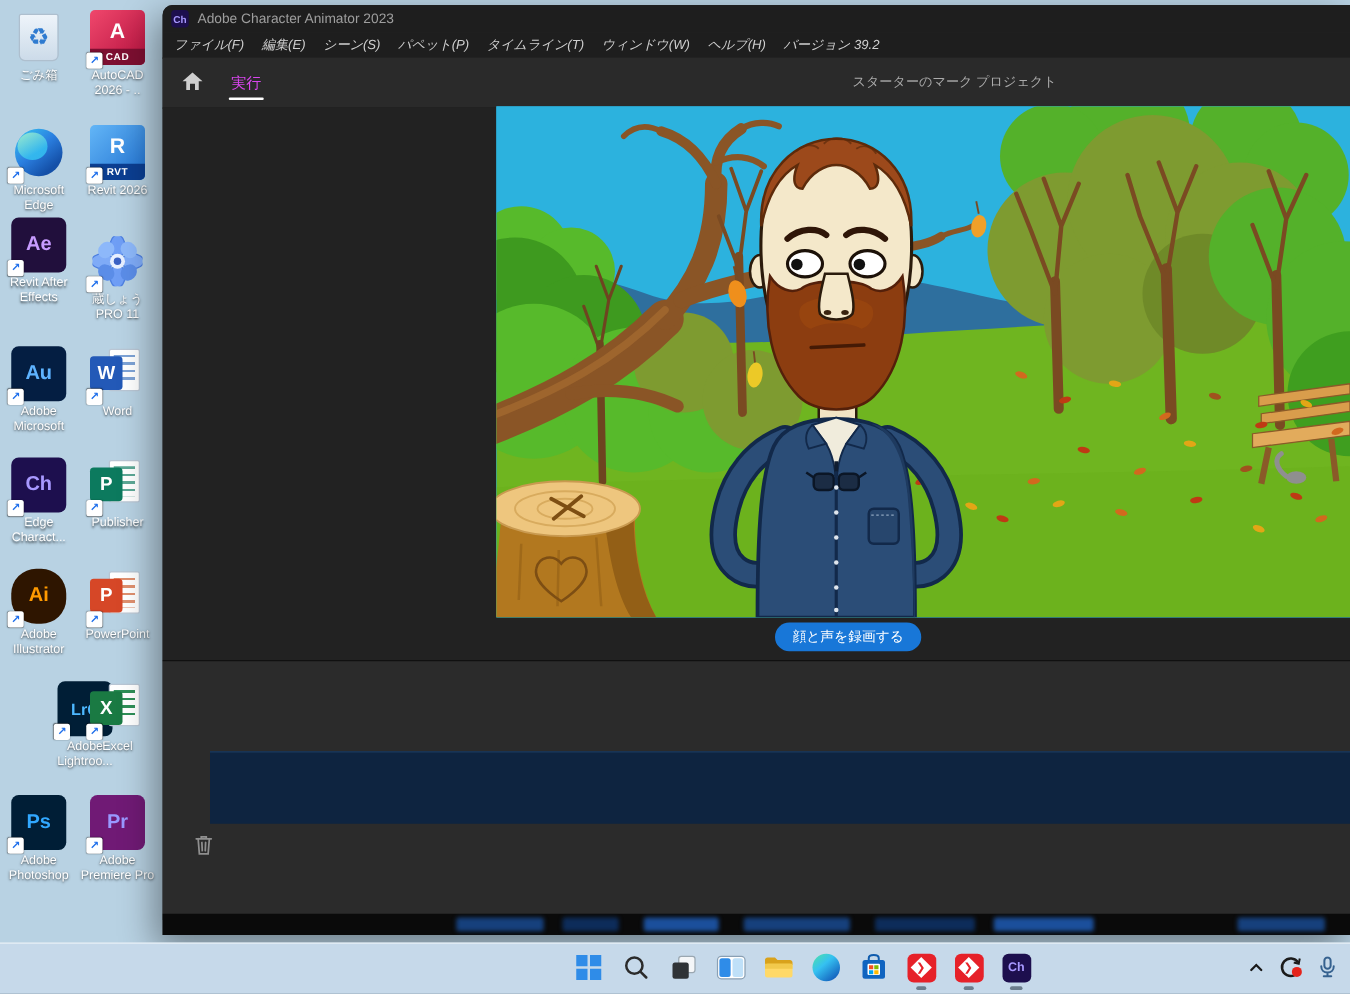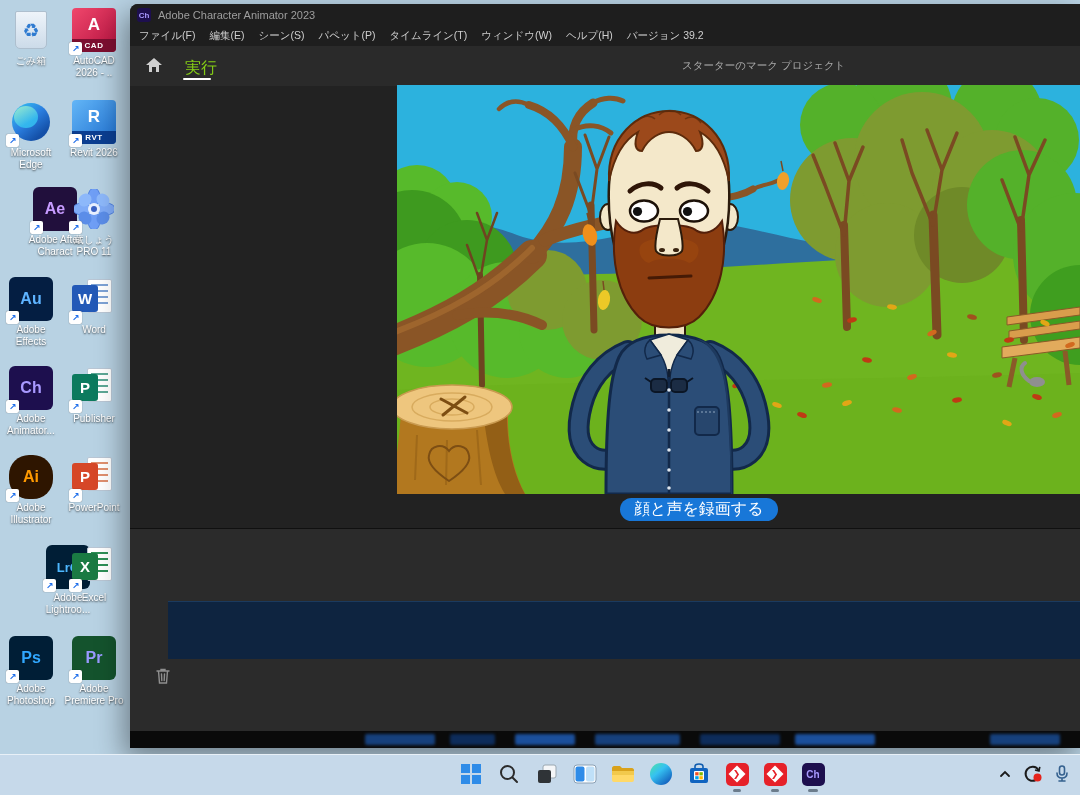--- a/index.html
+++ b/index.html
@@ -14,21 +14,21 @@
           text-shadow:0 1px 2px rgba(0,0,0,.75);max-width:62px;}
   .sc{position:absolute;left:-3px;bottom:-3px;width:13px;height:13px;background:#fff;border-radius:2px;
       display:flex;align-items:center;justify-content:center;font-size:9px;color:#1f6feb;font-weight:700;
       box-shadow:0 0 1px rgba(0,0,0,.6);}
   .t-ae{background:#210f3c;color:#c79bff;font-size:16px;}
   .t-au{background:#041e42;color:#5eb3ff;font-size:16px;}
   .t-ch{background:#1d0f4e;color:#a899ff;font-size:16px;}
   .t-ai{background:#2e1500;color:#ff9a00;font-size:16px;border-radius:20px;}
   .t-lrc{background:#001e36;color:#4db8ff;font-size:13px;}
   .t-ps{background:#001e36;color:#31a8ff;font-size:16px;}
-  .t-pr{background:#14532d;color:#9999ff;font-size:16px;}
+  .t-pr{background:#701a75;color:#9999ff;font-size:16px;}
   .t-acad{background:linear-gradient(135deg,#f0476c,#b5123f);color:#fff;font-size:17px;border-radius:4px;}
   .t-rvt{background:linear-gradient(135deg,#63b6f7,#1e6fd0);color:#fff;font-size:17px;border-radius:4px;}
   .band{position:absolute;left:0;right:0;bottom:0;height:13px;border-radius:0 0 4px 4px;
         display:flex;align-items:center;justify-content:center;font-size:8px;color:#fff;letter-spacing:.5px;}
   .band-cad{background:#7d0f31;}
   .band-rvt{background:#0b3e91;}
   .edgeball{width:38px;height:38px;border-radius:50%;background:linear-gradient(140deg,#35c1f1 5%,#2b7fe0 45%,#1450a8 80%);position:relative;overflow:hidden;}
   .edgeswirl{position:absolute;left:2px;top:3px;width:24px;height:22px;border-radius:50%;
              background:linear-gradient(150deg,#aef3c8,#35c1f1 70%);opacity:.85;}
   .binbody{width:30px;height:36px;background:linear-gradient(180deg,#eef4fa,#ccdbe9);
@@ -50,31 +50,31 @@
   .o-xl{background:#1a7a43;}
   
   .appwin{position:absolute;left:130px;top:4px;width:950px;height:744px;background:#232323;
           border-radius:8px 0 0 0;box-shadow:-6px 10px 28px rgba(0,0,0,.4);overflow:hidden;}
   .titlebar{position:absolute;left:0;top:0;right:0;height:22px;background:#1e1e1e;display:flex;align-items:center;}
   .chchip{width:14px;height:14px;margin-left:7px;border-radius:3px;background:#1d0f4e;color:#a899ff;
           font-size:8px;font-weight:700;display:flex;align-items:center;justify-content:center;}
   .wtitle{margin-left:7px;font-size:11px;color:#9e9e9e;}
   .menubar{position:absolute;left:0;top:22px;right:0;height:20px;background:#1e1e1e;display:flex;
            align-items:center;padding-left:9px;gap:14px;border-bottom:1px solid #161616;}
-  .mitem{font-size:10.5px;color:#cfcfcf;white-space:nowrap;}
+  .mitem{font-size:10.5px;color:#cfcfcf;white-space:nowrap;font-style:italic;}
   .tabbar{position:absolute;left:0;top:42px;right:0;height:40px;background:#2a2a2a;border-bottom:1px solid #181818;}
   .homebtn{position:absolute;left:15px;top:11px;width:18px;height:16px;}
-  .tabperform{position:absolute;left:55px;top:12px;font-size:16px;color:#84cc16;}
+  .tabperform{position:absolute;left:55px;top:12px;font-size:12px;color:#d946ef;}
   .tabunderline{position:absolute;left:53px;top:32px;width:28px;height:2px;background:#fff;border-radius:1px;}
   .projtitle{position:absolute;left:552px;top:13px;width:150px;text-align:right;font-size:10.5px;color:#ababab;white-space:nowrap;}
   .stagearea{position:absolute;left:0;top:82px;right:0;height:442px;background:#222;}
   .canvas{position:absolute;left:267px;top:81px;width:683px;height:409px;background:#2cb2de;overflow:hidden;}
   .btnrow{position:absolute;left:490px;top:494px;display:flex;gap:10px;align-items:center;}
   .btn-record{height:23px;padding:0 14px;border-radius:12px;background:#1877d8;color:#fff;
-              font-size:16px;display:flex;align-items:center;border:none;white-space:nowrap;}
+              font-size:11px;display:flex;align-items:center;border:none;white-space:nowrap;}
   .btn-load{height:23px;padding:0 14px;border-radius:12px;background:transparent;color:#b9b9b9;
             font-size:11px;display:flex;align-items:center;border:1.5px solid #8f8f8f;white-space:nowrap;}
   .timeline{position:absolute;left:0;top:524px;right:0;height:207px;background:#2b2b2b;border-top:1px solid #101010;}
   .clipbar{position:absolute;left:38px;top:72px;right:0;height:57px;background:#0e2440;border-top:1px solid #1b3a5e;}
   .trash{position:absolute;left:25px;top:138px;width:16px;height:18px;}
   .bstrip{position:absolute;left:0;top:727px;right:0;height:17px;background:#0a0a0a;overflow:hidden;}
   .smudge{position:absolute;top:3px;height:11px;filter:blur(1.5px);border-radius:2px;}
   
   .taskbar{position:absolute;left:0;bottom:0;width:1080px;height:40px;background:#c6d9ea;
            border-top:1px solid rgba(255,255,255,.6);}
@@ -121,26 +121,26 @@
 
 <div class="dcell" style="left:63px;top:100px;">
   <div class="tile t-rvt">
     <span style="margin-bottom:10px;">R</span>
     <div class="band band-rvt">RVT</div>
     <div class="sc">↗</div>
   </div>
   <div class="dlabel">Revit 2026</div>
 </div>
 
-<div class="dcell" style="left:0;top:187px;padding-left:24px;">
+<div class="dcell" style="left:0;top:174px;">
   <div class="tile t-ae">
     <span>Ae</span>
     <div class="sc">↗</div>
   </div>
-  <div class="dlabel">Adobe After Charact</div>
+  <div class="dlabel">Revit After Effects</div>
 </div>
 
 <div class="dcell" style="left:63px;top:187px;">
   <div class="tile">
     <svg width="40" height="40" viewBox="0 0 40 40">
       <g>
         <ellipse cx="20" cy="8" rx="6" ry="9" fill="#6f9ef5" stroke="#4d7fe0"></ellipse>
         <ellipse cx="20" cy="32" rx="6" ry="9" fill="#6f9ef5" stroke="#4d7fe0"></ellipse>
         <ellipse cx="8" cy="20" rx="9" ry="6" fill="#7fabf7" stroke="#4d7fe0"></ellipse>
         <ellipse cx="32" cy="20" rx="9" ry="6" fill="#7fabf7" stroke="#4d7fe0"></ellipse>
@@ -155,42 +155,42 @@
     <div class="sc">↗</div>
   </div>
   <div class="dlabel">蔵しょうPRO 11</div>
 </div>
 
 <div class="dcell" style="left:0;top:277px;">
   <div class="tile t-au">
     <span>Au</span>
     <div class="sc">↗</div>
   </div>
-  <div class="dlabel">Adobe Effects</div>
+  <div class="dlabel">Adobe Microsoft</div>
 </div>
 
 <div class="dcell" style="left:63px;top:277px;">
   <div class="tile">
     <div class="office">
       <div class="opage">
           <div class="plines lines-blue"></div>
         </div>
       <div class="obox o-word">W</div>
     </div>
     <div class="sc">↗</div>
   </div>
   <div class="dlabel">Word</div>
 </div>
 
 <div class="dcell" style="left:0;top:366px;">
   <div class="tile t-ch">
     <span>Ch</span>
     <div class="sc">↗</div>
   </div>
-  <div class="dlabel">Adobe Animator...</div>
+  <div class="dlabel">Edge Charact...</div>
 </div>
 
 <div class="dcell" style="left:63px;top:366px;">
   <div class="tile">
     <div class="office">
       <div class="opage">
           <div class="plines lines-teal"></div>
         </div>
       <div class="obox o-pub">P</div>
     </div>

